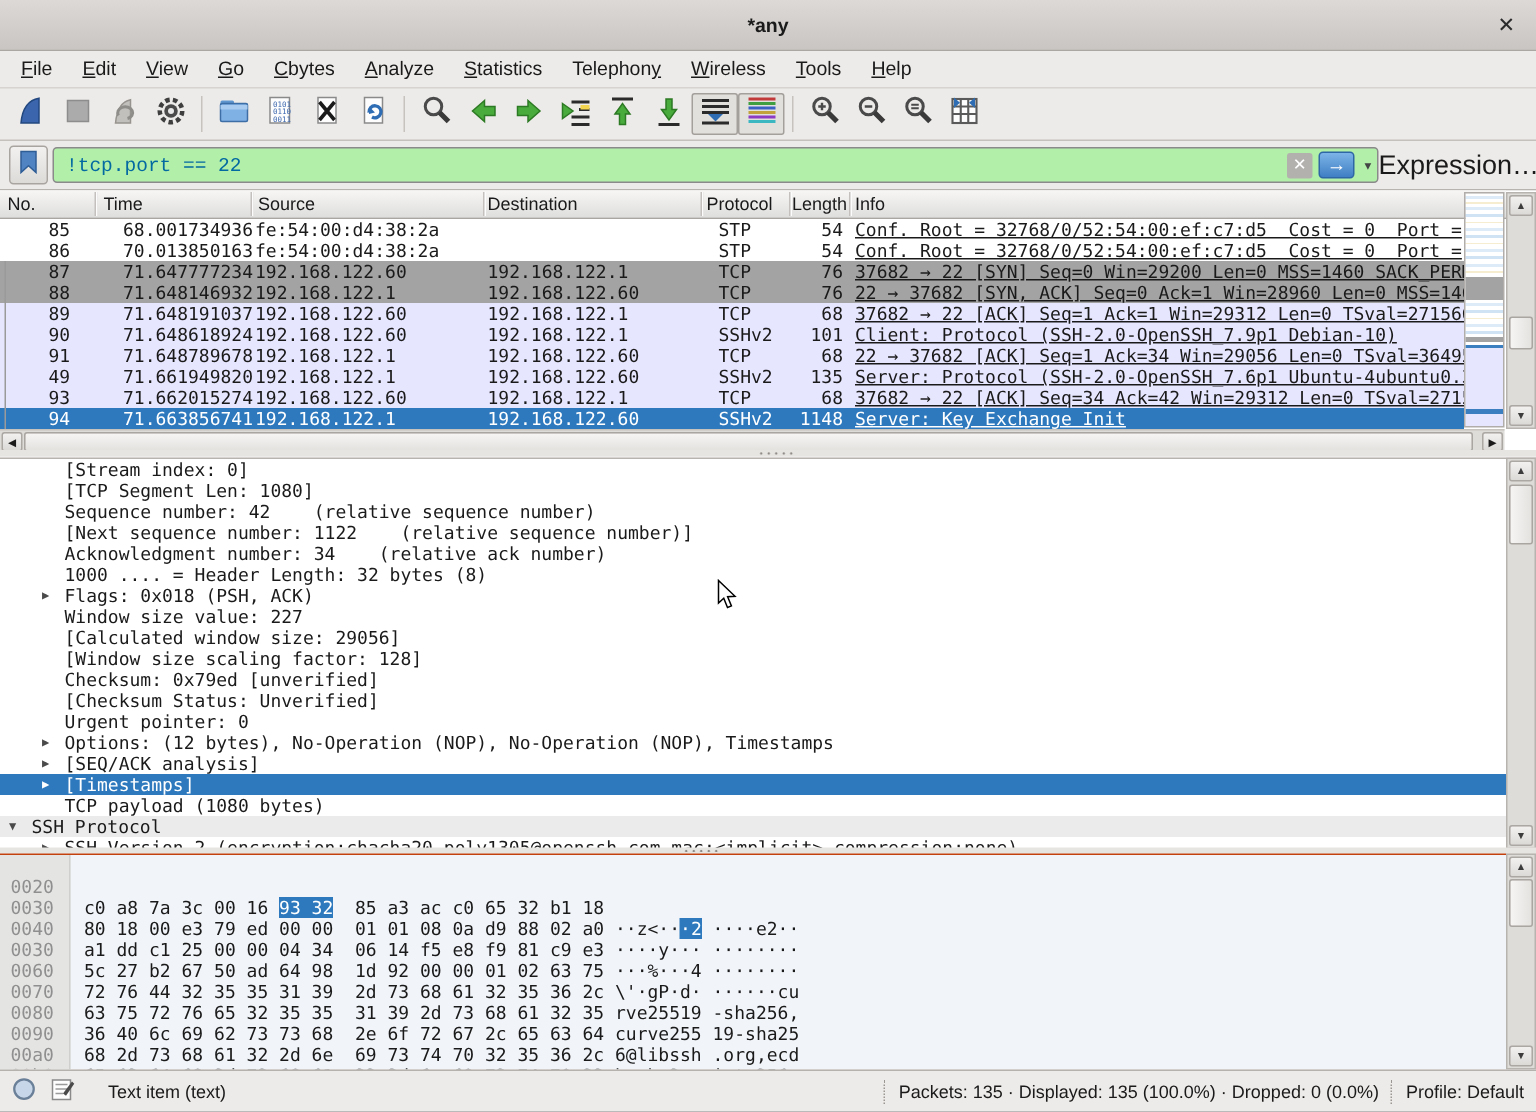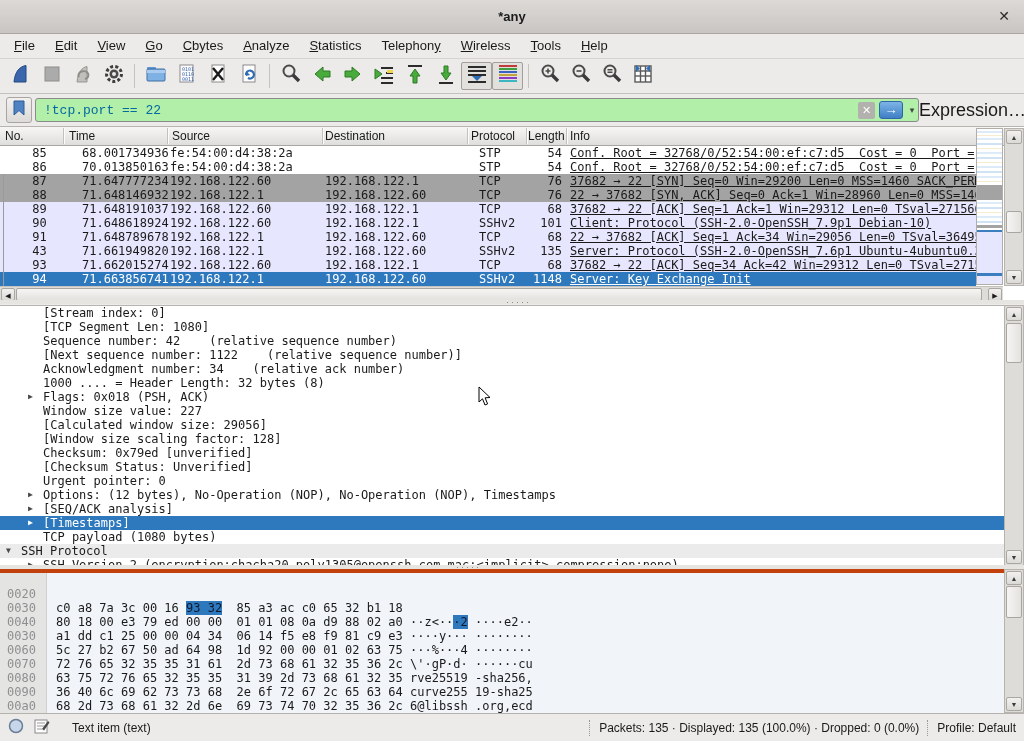--- a/index.html
+++ b/index.html
@@ -91,27 +91,27 @@
     font-family:"DejaVu Sans Mono","Liberation Mono",monospace;font-size:12px;border-top:1px solid #b7b3af;box-sizing:border-box;}
   .dline{display:flex;height:14px;line-height:14px;white-space:pre;align-items:flex-start;}
   .dline.child{padding-left:28px;}
   .dline.root{padding-left:6px;}
   .darrow{width:15px;flex:none;font-size:8px;color:#4a4a4a;}
   .dline.selected{background:#2e79bd;color:#fff;}
   .dline.selected .darrow{color:#fff;}
   .dline.shaded{background:#ebebeb;}
   
   .hexpane{position:absolute;left:0;top:569px;width:1004px;height:144px;background:#f1f4f9;overflow:hidden;
-    font-family:"DejaVu Sans Mono","Liberation Mono",monospace;font-size:12px;border-top:4px solid #c2410c;box-sizing:border-box;}
+    font-family:"DejaVu Sans Mono","Liberation Mono",monospace;font-size:12px;border-top:1px solid #c2410c;box-sizing:border-box;}
   .offstrip{position:absolute;left:0;top:0;width:46px;height:100%;background:#e4e4e3;border-right:1px solid #cfcfce;}
   .hrow{position:relative;height:14px;line-height:14px;white-space:pre;}
   .hoff{position:absolute;left:7px;color:#8f8f8f;}
   .hbytes{position:absolute;left:56px;}
   .hascii{position:absolute;left:410px;}
-  .hex-sel{background:#2e79bd;color:#0f172a;margin-top:24px;}
+  .hex-sel{background:#2e79bd;color:#ffffff;margin-top:24px;}
   
   .statusbar{position:absolute;left:0;top:713px;width:1024px;height:28px;border-top:1px solid #b5b1ad;
     display:flex;align-items:center;font-size:12px;box-sizing:border-box;background:#edebe9;}
   .sb-left-icons{display:flex;align-items:center;gap:10px;padding-left:8px;}
   .sb-label{margin-left:22px;}
   .sb-right{margin-left:auto;display:flex;align-items:center;}
   .sb-dotsep{width:1px;height:16px;border-left:1px dotted #9a9692;margin:0 8px;}
   .cursor{position:absolute;left:478px;top:386px;z-index:50;}
 </style>
 </head>
@@ -402,21 +402,21 @@
           <span class="pc c-no">91</span>
           <span class="pc c-time">71.648789678</span>
           <span class="pc c-src">192.168.122.1</span>
           <span class="pc c-dst">192.168.122.60</span>
           <span class="pc c-proto">TCP</span>
           <span class="pc c-len">68</span>
           <span class="pc c-info">22 → 37682 [ACK] Seq=1 Ack=34 Win=29056 Len=0 TSval=36495</span>
         </div>
 
         <div class="prow lavender">
-          <span class="pc c-no">43</span>
+          <span class="pc c-no">49</span>
           <span class="pc c-time">71.661949820</span>
           <span class="pc c-src">192.168.122.1</span>
           <span class="pc c-dst">192.168.122.60</span>
           <span class="pc c-proto">SSHv2</span>
           <span class="pc c-len">135</span>
           <span class="pc c-info">Server: Protocol (SSH-2.0-OpenSSH_7.6p1 Ubuntu-4ubuntu0.3</span>
         </div>
 
         <div class="prow lavender">
           <span class="pc c-no">93</span>
@@ -567,21 +567,21 @@
         </div>
 
         <div class="hrow">
           <span class="hoff">0030</span>
           <span class="hbytes"><span>5c 27 b2 67 50 ad 64 98  1d 92 00 00 01 02 63 75</span><span class="hex-sel"></span><span></span></span>
           <span class="hascii"><span>\'·gP·d· ······cu</span><span class="hex-sel"></span><span></span></span>
         </div>
 
         <div class="hrow">
           <span class="hoff">0060</span>
-          <span class="hbytes"><span>72 76 65 32 35 35 31 61  2d 73 68 61 32 35 36 2c</span><span class="hex-sel"></span><span></span></span>
+          <span class="hbytes"><span>72 76 44 32 35 35 31 39  2d 73 68 61 32 35 36 2c</span><span class="hex-sel"></span><span></span></span>
           <span class="hascii"><span>rve25519 -sha256,</span><span class="hex-sel"></span><span></span></span>
         </div>
 
         <div class="hrow">
           <span class="hoff">0070</span>
           <span class="hbytes"><span>63 75 72 76 65 32 35 35  31 39 2d 73 68 61 32 35</span><span class="hex-sel"></span><span></span></span>
           <span class="hascii"><span>curve255 19-sha25</span><span class="hex-sel"></span><span></span></span>
         </div>
 
         <div class="hrow">

